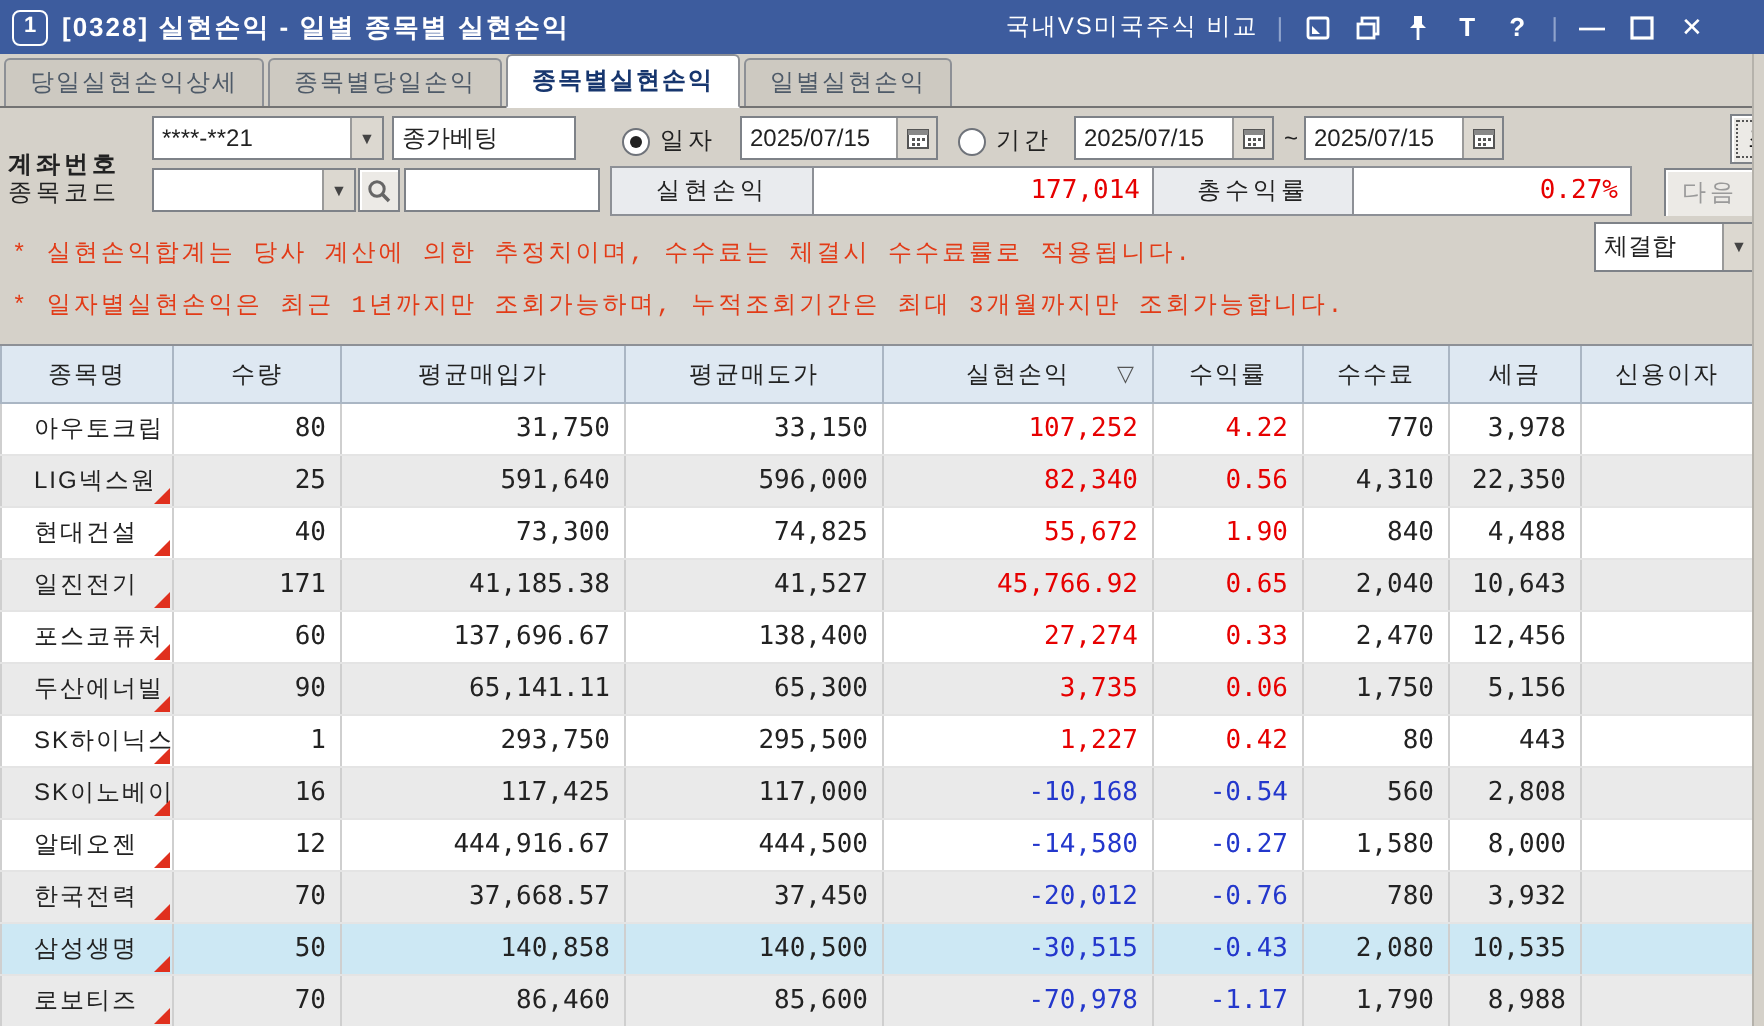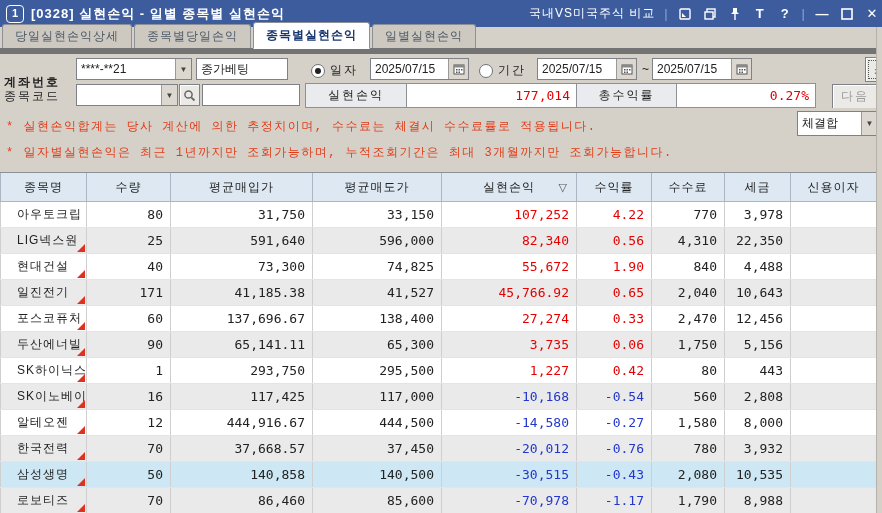--- a/index.html
+++ b/index.html
@@ -17,31 +17,31 @@
     background:var(--c-titlebar,#3d5c9e);
     display:flex;align-items:center;color:#fff;
   }
   .t-icon{
     width:16px;height:16px;margin:0 7px 0 6px;
     border:1px solid #fff;border-radius:4px;
     display:flex;align-items:center;justify-content:center;
     font-weight:bold;font-size:11px;line-height:1;
   }
   .t-title{font-size:13px;font-weight:bold;letter-spacing:1px;white-space:nowrap;}
-  .t-right{margin-left:auto;display:flex;align-items:center;gap:9px;padding-right:2px;}
+  .t-right{margin-left:auto;display:flex;align-items:center;gap:9px;padding-right:28px;}
   .t-link{font-size:12px;letter-spacing:1px;cursor:pointer;white-space:nowrap;}
   .t-sep{color:#8fa3cc;font-size:13px;}
   .t-btn{width:16px;height:16px;display:flex;align-items:center;justify-content:center;
          color:#fff;font-size:13px;font-weight:bold;cursor:pointer;line-height:1;}
   .t-btn svg{display:block;}
 
   
   .tabbar{
     position:absolute;left:0;top:27px;width:882px;height:27px;
-    background:#d5d1c9;border-bottom:6px solid #737373;
+    background:#d5d1c9;border-bottom:1px solid #737373;
     display:flex;align-items:flex-end;padding-left:2px;box-sizing:border-box;
   }
   .tab{
     height:23px;line-height:23px;padding:0 12px;margin-right:2px;
     background:#cdc9c1;border:1px solid #8d9096;border-bottom:none;
     border-radius:3px 3px 0 0;color:#4e5a68;letter-spacing:1px;cursor:pointer;
     position:relative;
   }
   .tab.active{
     background:#fff;color:#17366e;font-weight:bold;height:25px;line-height:25px;

